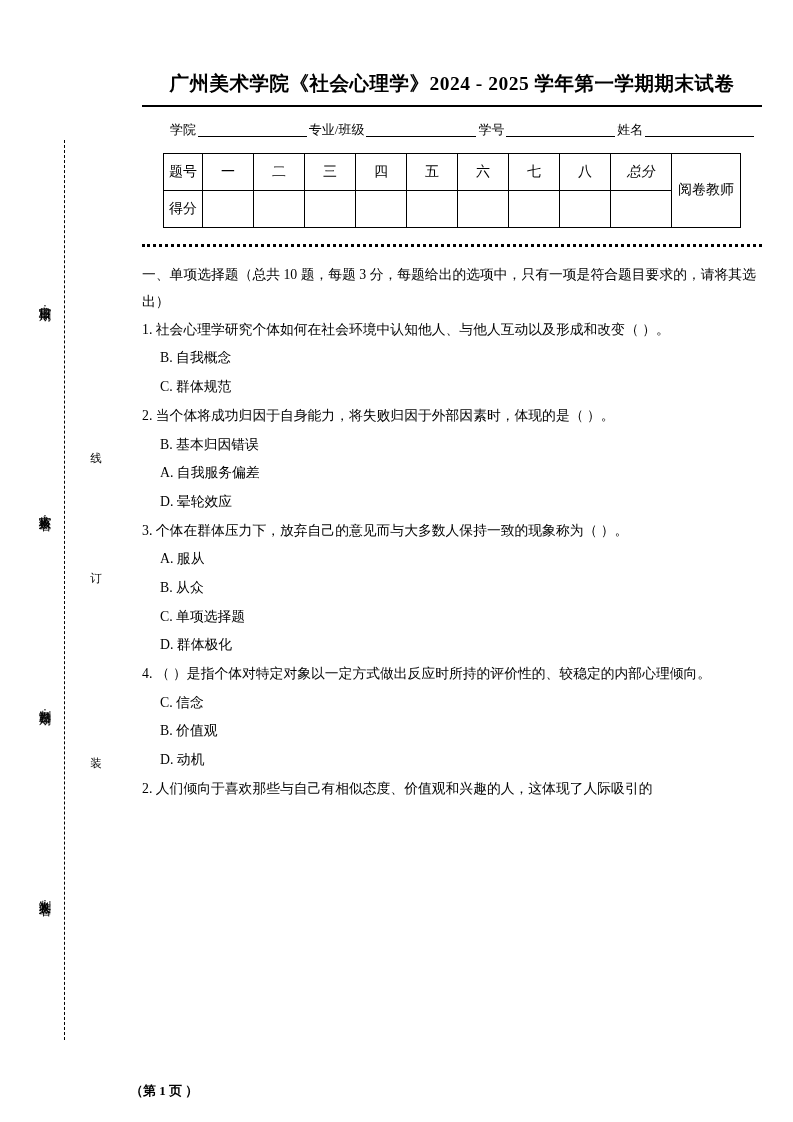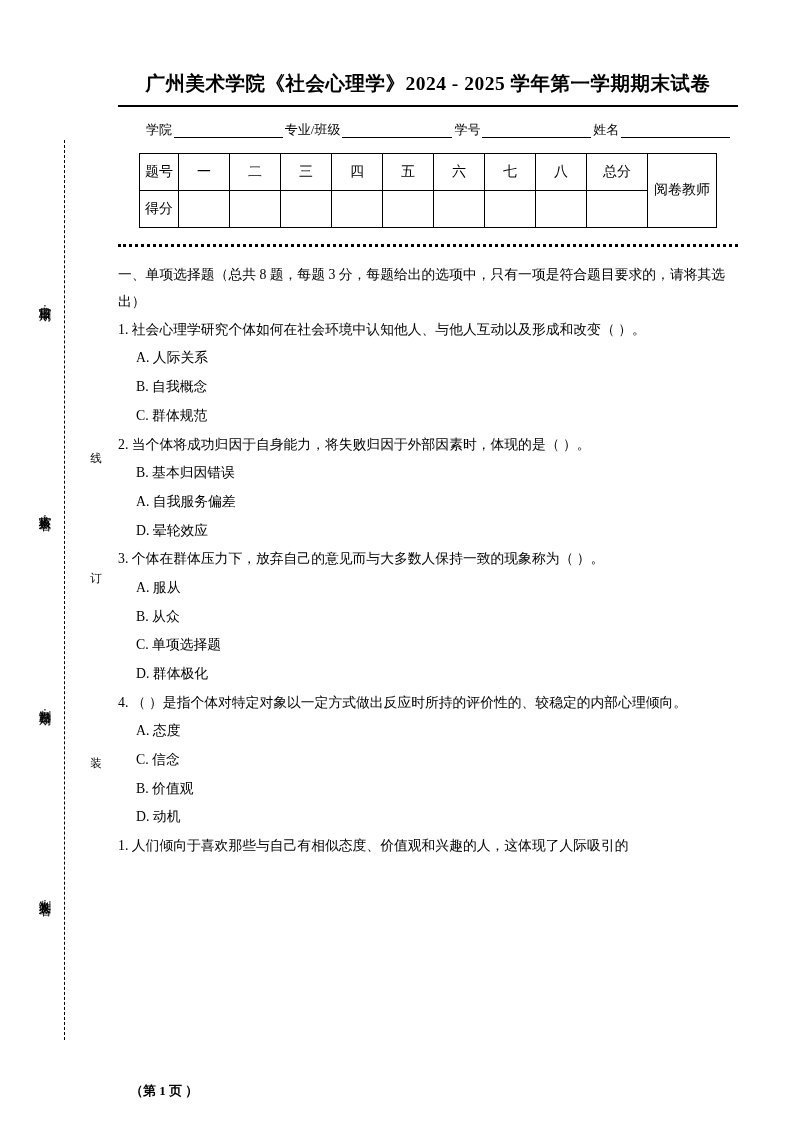--- a/index.html
+++ b/index.html
@@ -50,39 +50,39 @@
     writing-mode: vertical-rl;
     text-orientation: upright;
     background: #fff;
     padding: 3px 0;
     letter-spacing: 1px;
   }
 
   
   .sheet {
     position: absolute;
-    left: 118px;
+    left: 142px;
     top: 70px;
     width: 620px;
   }
   .title {
     font-size: 19.5px;
     font-weight: bold;
     text-align: center;
     letter-spacing: 0.5px;
     padding-bottom: 8px;
     border-bottom: 2.5px solid #000;
     margin-bottom: 0;
     white-space: nowrap;
   }
 
   .idrow {
     margin-top: 14px;
     display: flex;
-    align-items: center;
+    align-items: flex-start;
     font-size: 13px;
     padding-left: 28px;
     padding-right: 6px;
   }
   .idrow .lbl { white-space: nowrap; }
   .idrow .blank {
     border-bottom: 1px solid #000;
     flex: 1 1 auto;
     height: 15px;
     margin: 0 2px;
@@ -110,21 +110,21 @@
     width: 34px;
     font-size: 13.5px;
     line-height: 1.05;
     padding: 0 2px;
   }
   td.teacher {
     width: 66px;
     font-size: 13.5px;
     line-height: 1.15;
   }
-  td.total { width: 58px; }
+  td.total { width: 58px; font-style: italic; }
 
   .dotted-sep {
     margin: 14px 0 0 0;
     border-top: 3px dotted #000;
     height: 0;
   }
 
   
   .qbody {
     margin-top: 15px;
@@ -207,41 +207,39 @@
       <td></td>
       <td></td>
       <td class="total"></td>
     </tr>
   </tbody>
     </table>
 
   <div class="dotted-sep"></div>
 
   <div class="qbody">
-    <p class="sec-head">一、单项选择题（总共 8 题，每题 3 分，每题给出的选项中，只有一项是符合题目要求的，请将其选出）</p>
+    <p class="sec-head">一、单项选择题（总共 10 题，每题 3 分，每题给出的选项中，只有一项是符合题目要求的，请将其选出）</p>
 
     <p class="para qnum">1. 社会心理学研究个体如何在社会环境中认知他人、与他人互动以及形成和改变（  ）。</p>
-    <p class="opt">A. 人际关系</p>
     <p class="opt">B. 自我概念</p>
     <p class="opt">C. 群体规范</p>
 
     <p class="para qnum">2. 当个体将成功归因于自身能力，将失败归因于外部因素时，体现的是（  ）。</p>
     <p class="opt">B. 基本归因错误</p>
     <p class="opt">A. 自我服务偏差</p>
     <p class="opt">D. 晕轮效应</p>
 
     <p class="para qnum">3. 个体在群体压力下，放弃自己的意见而与大多数人保持一致的现象称为（  ）。</p>
     <p class="opt">A. 服从</p>
     <p class="opt">B. 从众</p>
     <p class="opt">C. 单项选择题</p>
     <p class="opt">D. 群体极化</p>
 
     <p class="para qnum">4. （  ）是指个体对特定对象以一定方式做出反应时所持的评价性的、较稳定的内部心理倾向。</p>
-    <p class="opt">A. 态度</p>
     <p class="opt">C. 信念</p>
     <p class="opt">B. 价值观</p>
     <p class="opt">D. 动机</p>
 
-    <p class="para qnum">1. 人们倾向于喜欢那些与自己有相似态度、价值观和兴趣的人，这体现了人际吸引的</p>
+    <p class="para qnum">2. 人们倾向于喜欢那些与自己有相似态度、价值观和兴趣的人，这体现了人际吸引的</p>
   </div>
 </div>
 
 <div class="footer">（第 1 页 ）</div>
 
 </body></html>

